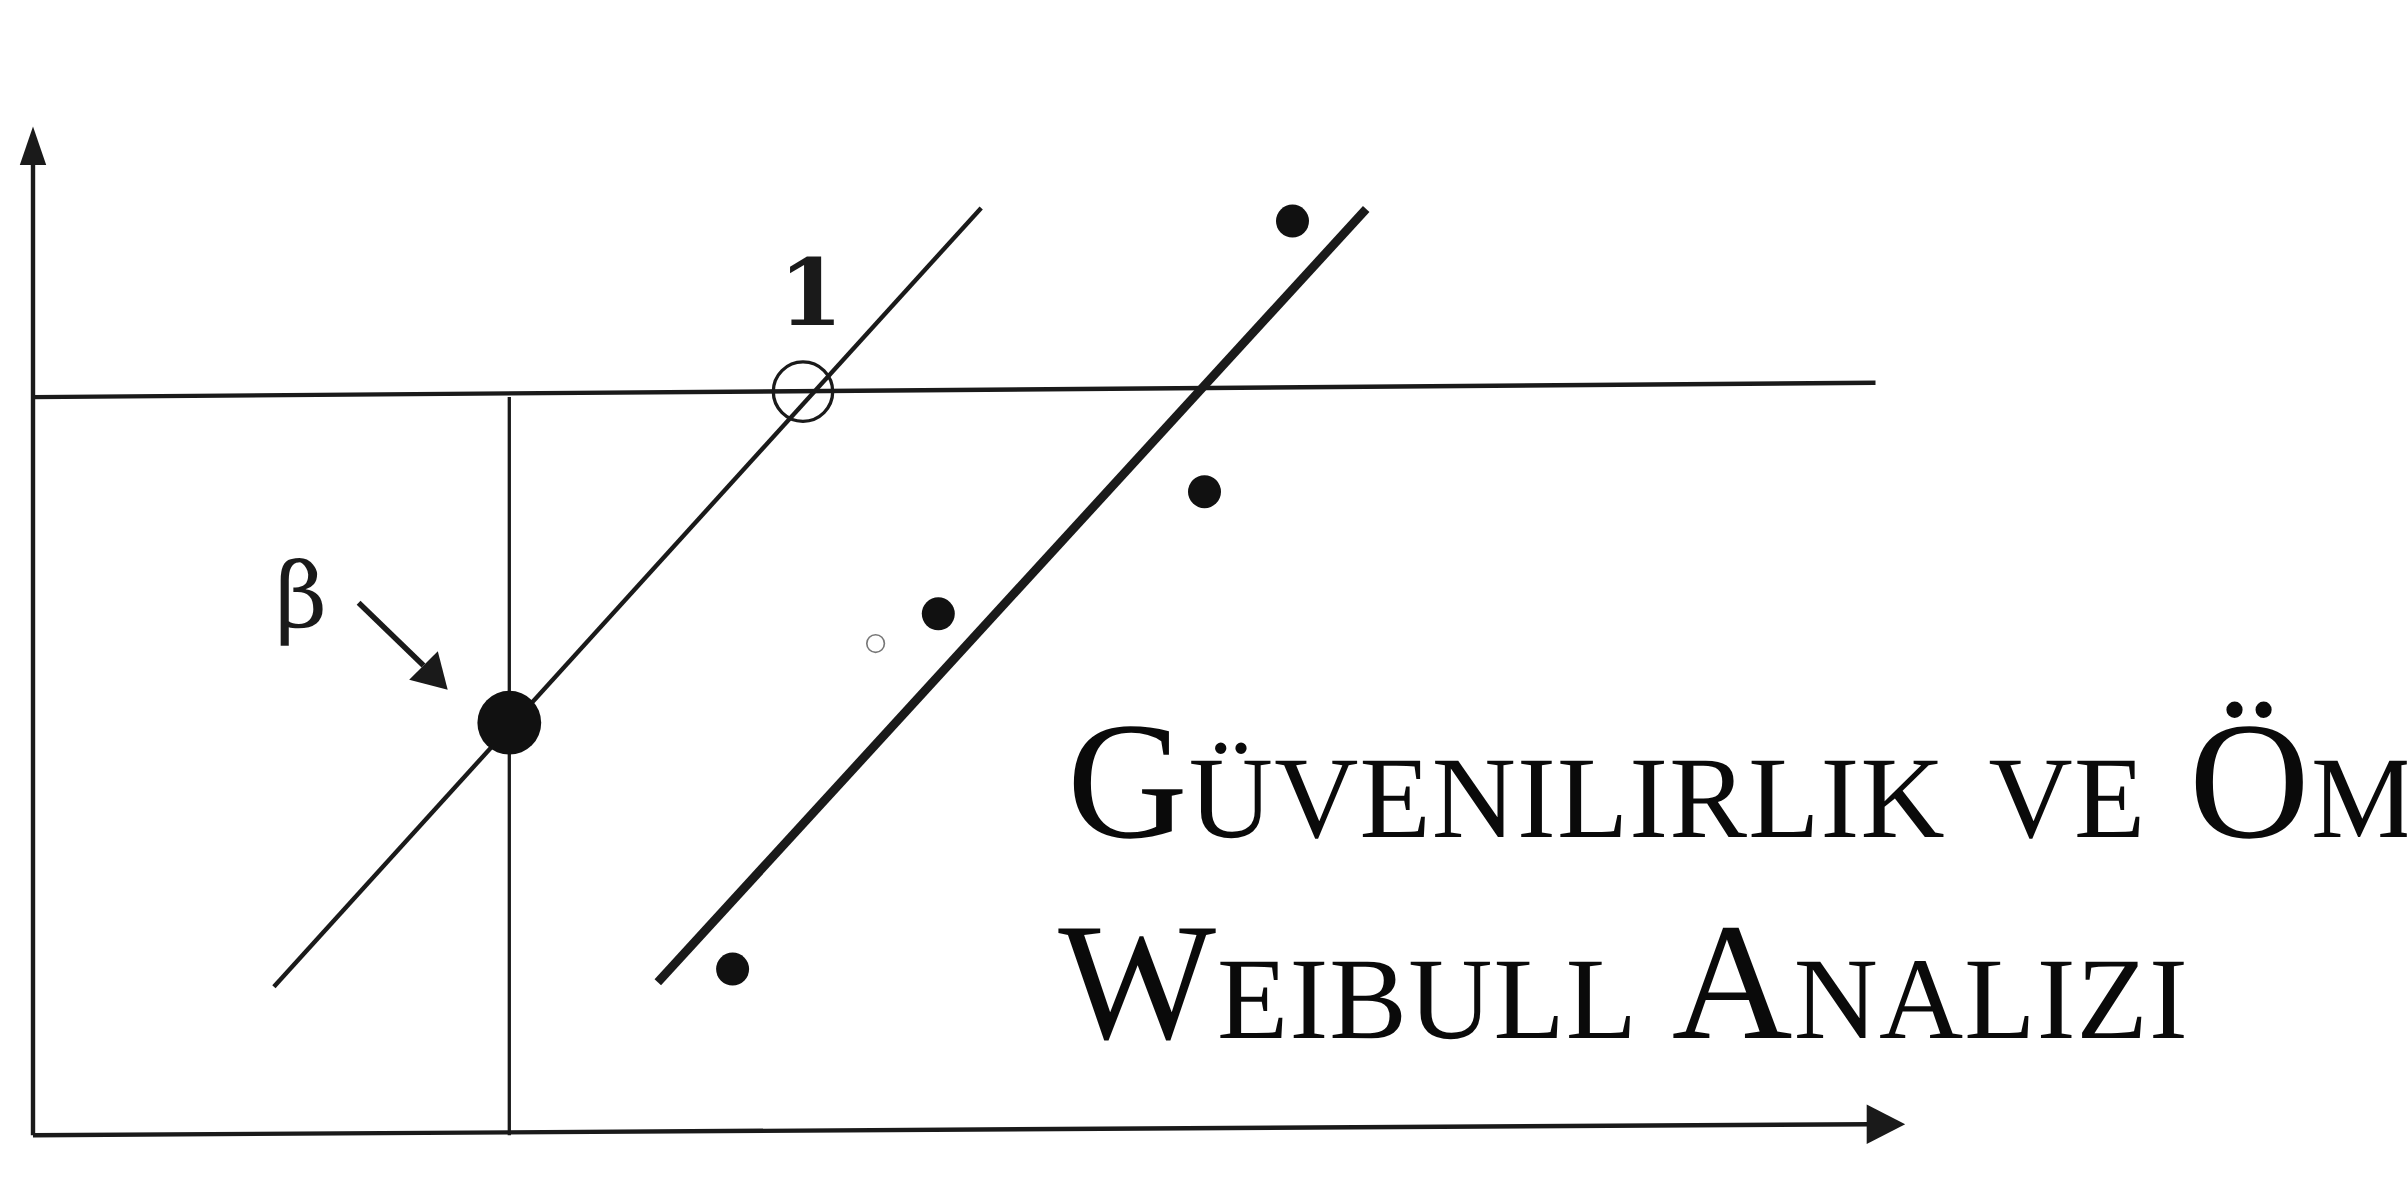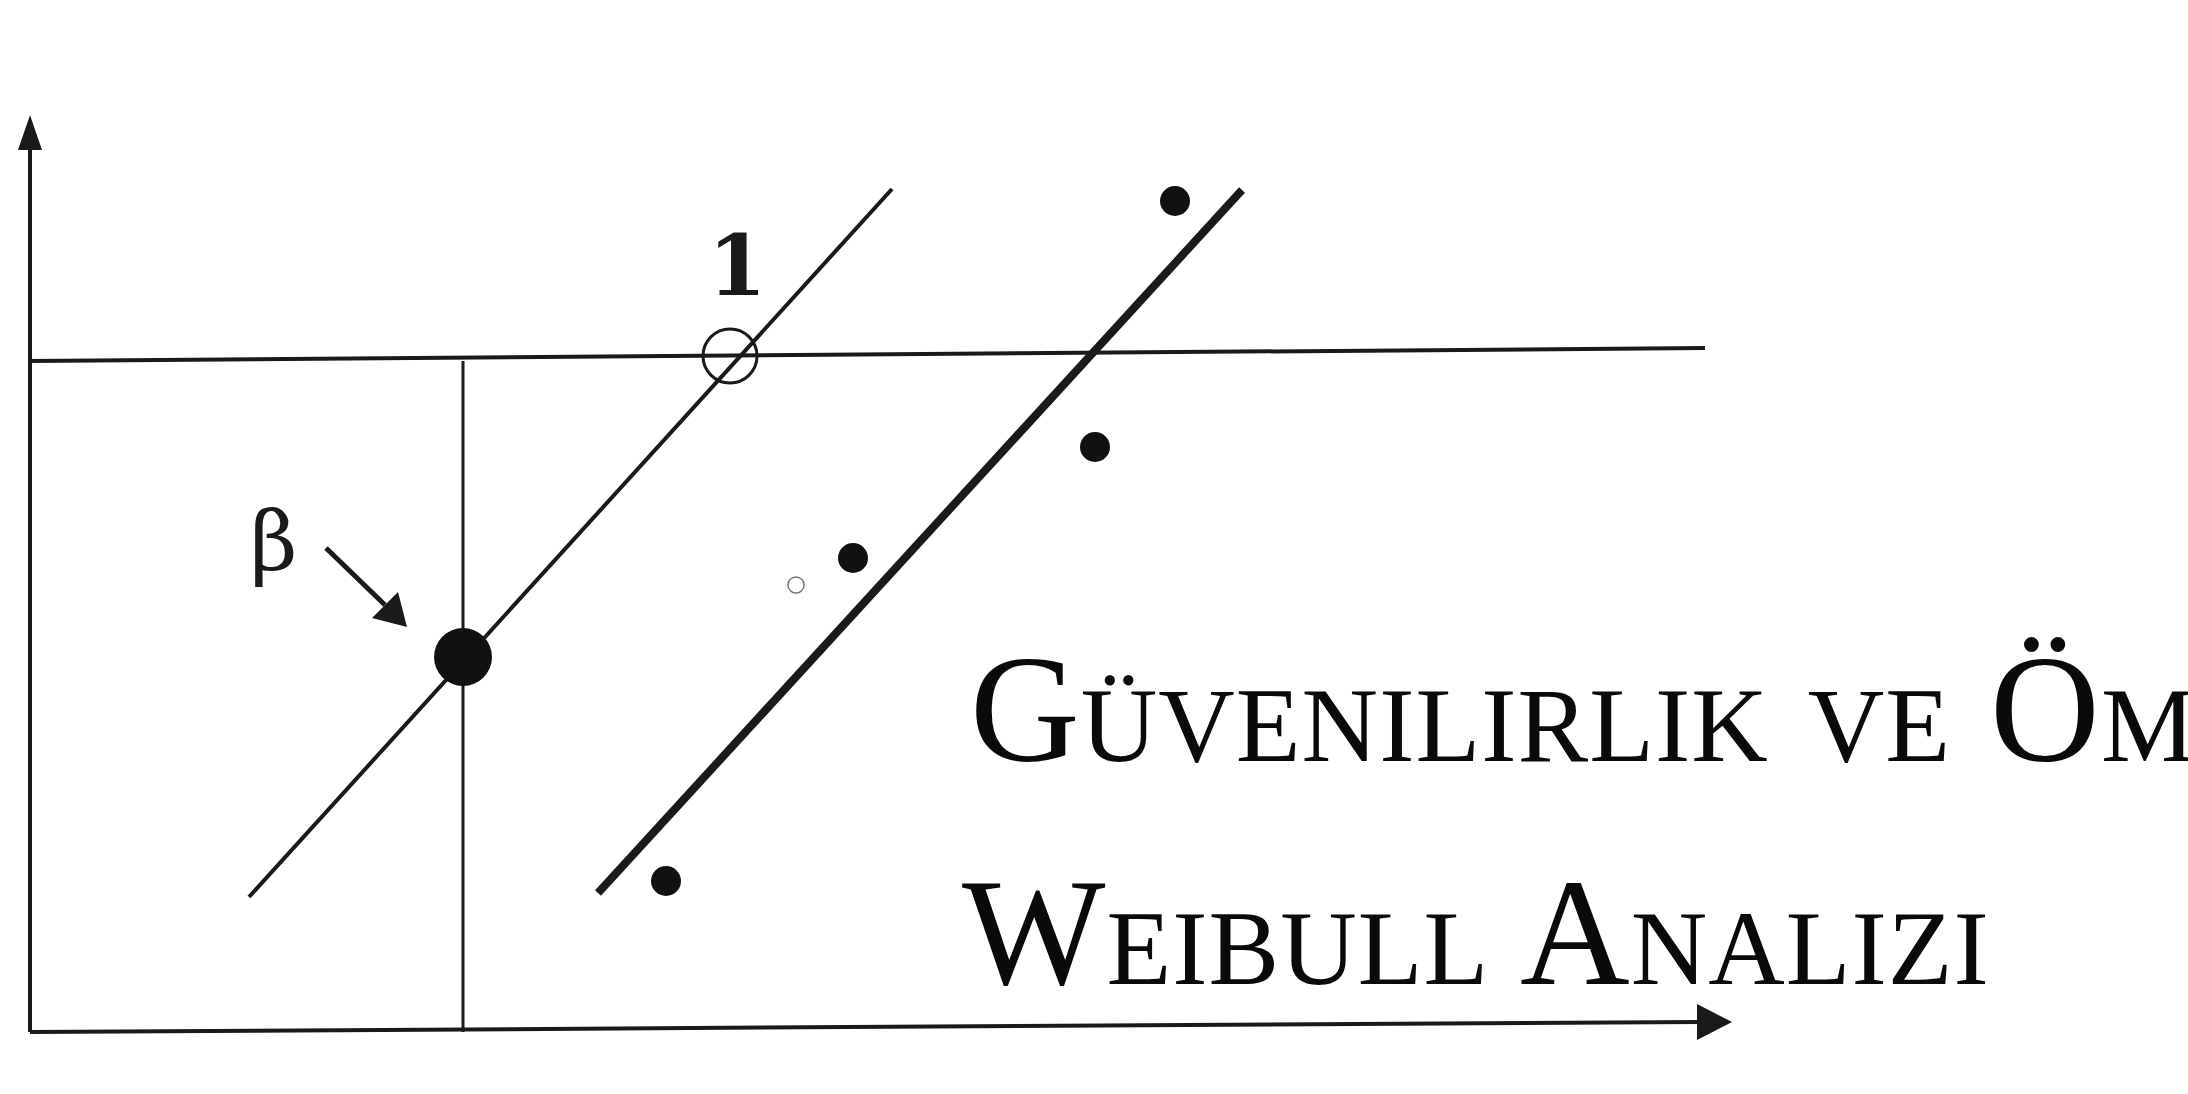--- a/index.html
+++ b/index.html
@@ -11,21 +11,21 @@
     position: absolute;
     font-family: "Liberation Serif", "DejaVu Serif", serif;
     color: #0a0a0a;
     white-space: nowrap;
     line-height: 1;
     letter-spacing: 1px;
     font-variant: small-caps;
   }
   .title .sc { font-size: 152px; }
   #title-line-1 { left: 970px; top: 634px; }
-  #title-line-2 { left: 962px; top: 817px; margin-top: 40px; }
+  #title-line-2 { left: 962px; top: 817px; }
 </style>
 </head>
 <body>
 
 <div id="stage">
   <svg width="2188" height="1094" viewBox="0 0 2188 1094">
     <defs>
       <marker id="arrowhead" markerWidth="10" markerHeight="10" refX="8" refY="5" orient="auto" markerUnits="strokeWidth">
         <path d="M0,0 L10,5 L0,10 Z" fill="#1a1a1a"></path>
       </marker>

